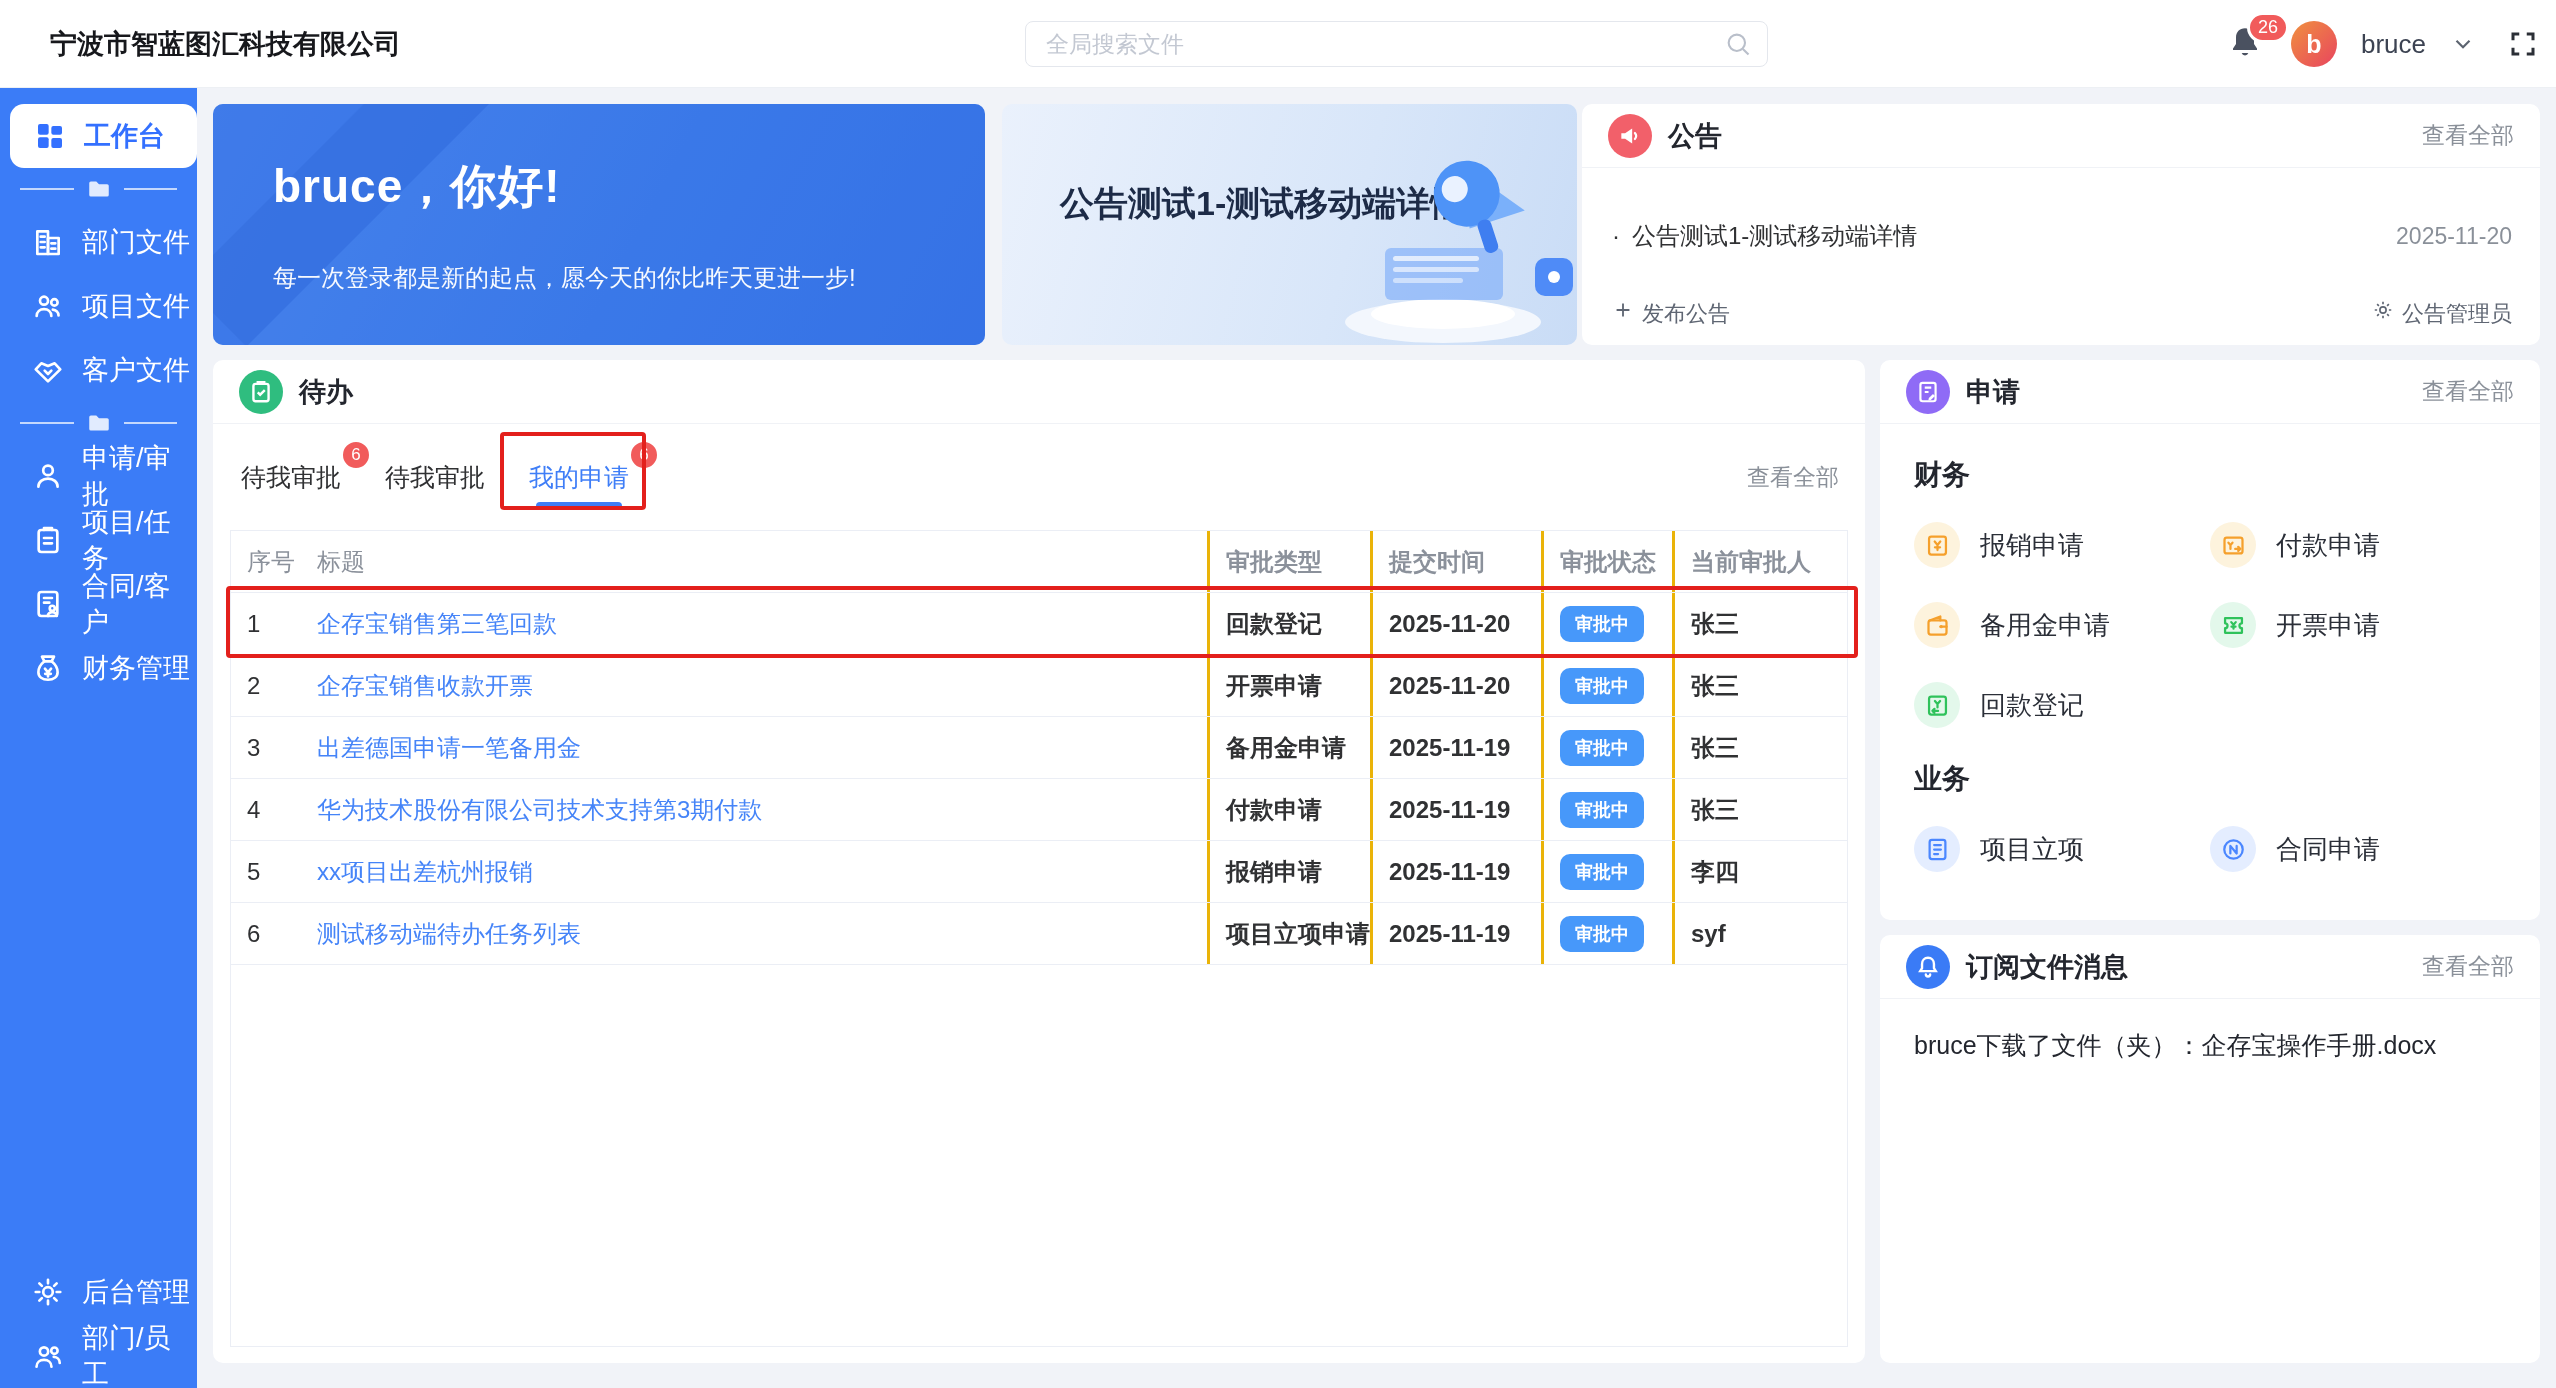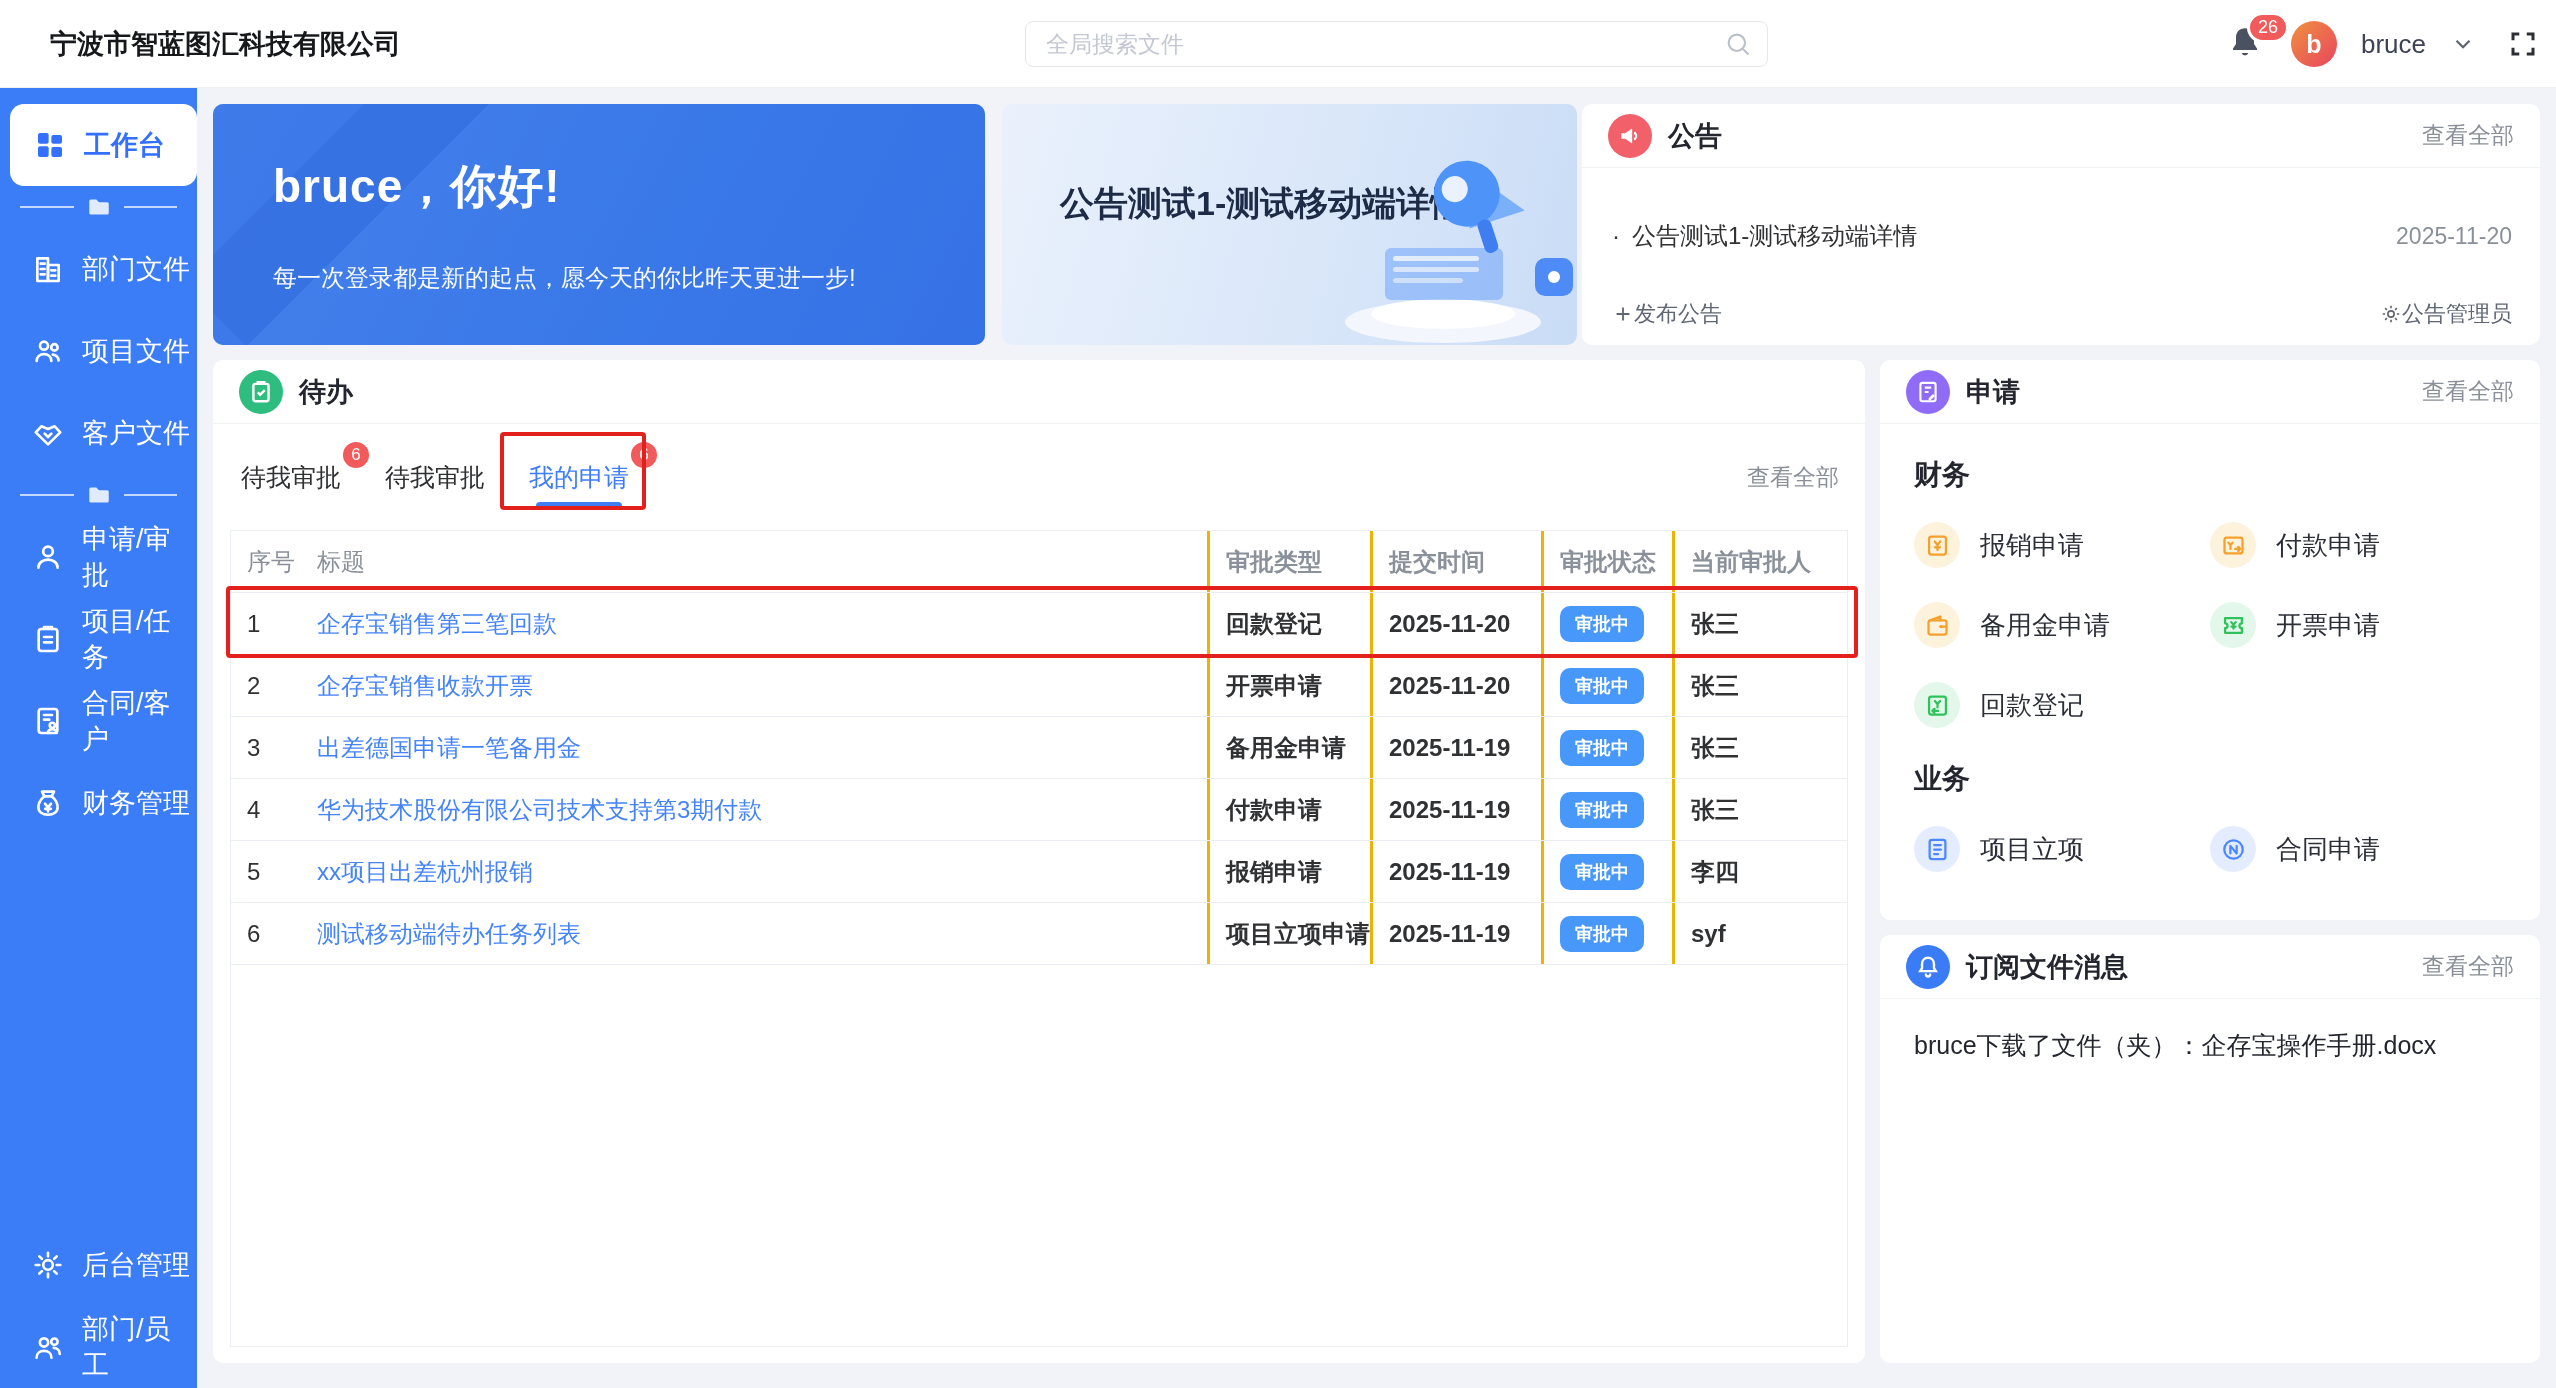--- a/index.html
+++ b/index.html
@@ -18,21 +18,21 @@
   .bell-wrap { position:relative; width:40px; height:40px; color:#4a5160; cursor:pointer; }
   .bell-wrap svg { width:36px; height:36px; }
   .bell-badge { position:absolute; top:-12px; left:20px; min-width:42px; height:31px; padding:0 6px; background:#f15b5b; color:#fff; border:3px solid #fff; border-radius:16px; font-size:18px; display:flex; align-items:center; justify-content:center; }
   .avatar { width:46px; height:46px; border-radius:50%; background:linear-gradient(135deg,#f0913f,#e8445f); color:#fff; font-size:25px; font-weight:bold; display:flex; align-items:center; justify-content:center; cursor:pointer; }
   .username { font-size:26px; color:#3c4352; cursor:pointer; }
   .chev { width:26px; height:26px; color:#5c markup6470; color:#5c6470; cursor:pointer; }
   .fullscreen { width:30px; height:30px; color:#2b2f36; cursor:pointer; margin-left:8px; }
 
   
   .sidebar { position:absolute; left:0; top:88px; width:197px; height:1300px; background:#3b7cf7; display:flex; flex-direction:column; padding-top:16px; z-index:2; }
-  .nav-item { display:flex; align-items:center; gap:18px; height:82px; padding-left:32px; color:#fff; font-size:27px; cursor:pointer; flex:0 0 auto; }
+  .nav-item { display:flex; align-items:center; gap:18px; height:64px; padding-left:32px; color:#fff; font-size:27px; cursor:pointer; flex:0 0 auto; }
   .nav-item svg { width:32px; height:32px; flex:0 0 auto; }
   .nav-item.active { background:#fff; color:#3370ff; margin-left:10px; border-radius:14px; font-weight:bold; padding-left:24px; }
   .nav-divider { height:42px; display:flex; align-items:center; padding:0 20px; gap:12px; color:rgba(255,255,255,.85); flex:0 0 auto; }
   .nav-divider .line { flex:1; height:2px; background:rgba(255,255,255,.7); }
   .nav-divider svg { width:26px; height:26px; }
   .sidebar-bottom { margin-top:auto; }
 
   
   .panel { position:absolute; background:#fff; border-radius:10px; }
   .panel-header { display:flex; align-items:center; height:64px; padding:0 26px; border-bottom:1px solid #f0f2f6; }
@@ -56,21 +56,21 @@
   .announce-title { position:absolute; left:58px; top:72px; width:420px; font-size:34px; line-height:54px; font-weight:bold; color:#1d2b47; }
   .mega { position:absolute; right:4px; bottom:0; }
 
   
   .notice { left:1582px; top:104px; width:958px; height:241px; }
   .notice-item { display:flex; align-items:center; margin:52px 28px 0 30px; font-size:24px; color:#303133; }
   .notice-item .dot::after { content:"·"; margin-right:12px; color:#303133; }
   .notice-text { cursor:pointer; }
   .notice-date { margin-left:auto; color:#8a9099; font-size:23px; }
   .notice-footer { position:absolute; left:30px; right:28px; bottom:16px; display:flex; justify-content:space-between; font-size:22px; color:#5f6673; }
-  .nf-btn { display:flex; align-items:center; cursor:pointer; }
+  .nf-btn { display:flex; gap:8px; cursor:pointer; }
   .nf-btn svg { width:22px; height:22px; }
 
   
   .todo { left:213px; top:360px; width:1652px; height:1003px; }
   .tabs-row { height:106px; display:flex; align-items:center; padding:0 26px; position:relative; }
   .tab { position:relative; height:100%; display:flex; align-items:center; font-size:25px; color:#303133; margin-right:40px; cursor:pointer; padding:0 2px; }
   .tab.active { color:#3f7ef7; }
   .tab.active::after { content:""; position:absolute; left:50%; transform:translateX(-50%); bottom:20px; width:86px; height:8px; border-radius:4px; background:#3f7ef7; }
   .count-badge { position:absolute; top:16px; right:-28px; min-width:30px; height:30px; padding:0 4px; border-radius:15px; background:#f15b5b; color:#fff; font-size:17px; display:flex; align-items:center; justify-content:center; border:2px solid #fff; }
   .t-wrap { margin:0 17px; border:1px solid #ebeef5; height:817px; overflow:hidden; background:#fff; }

